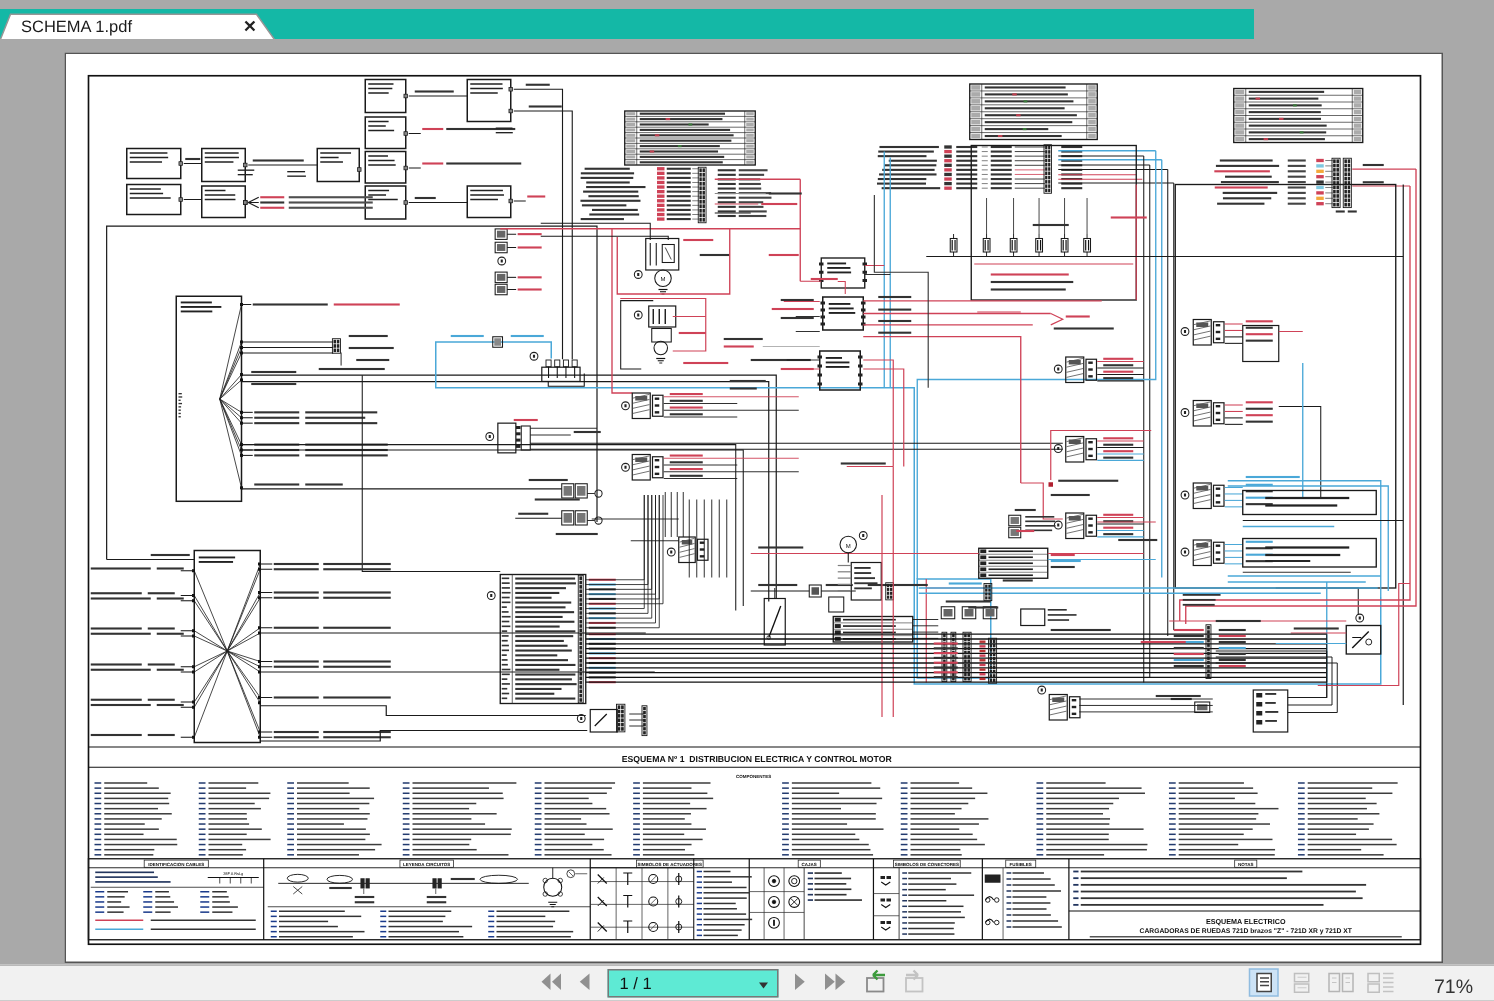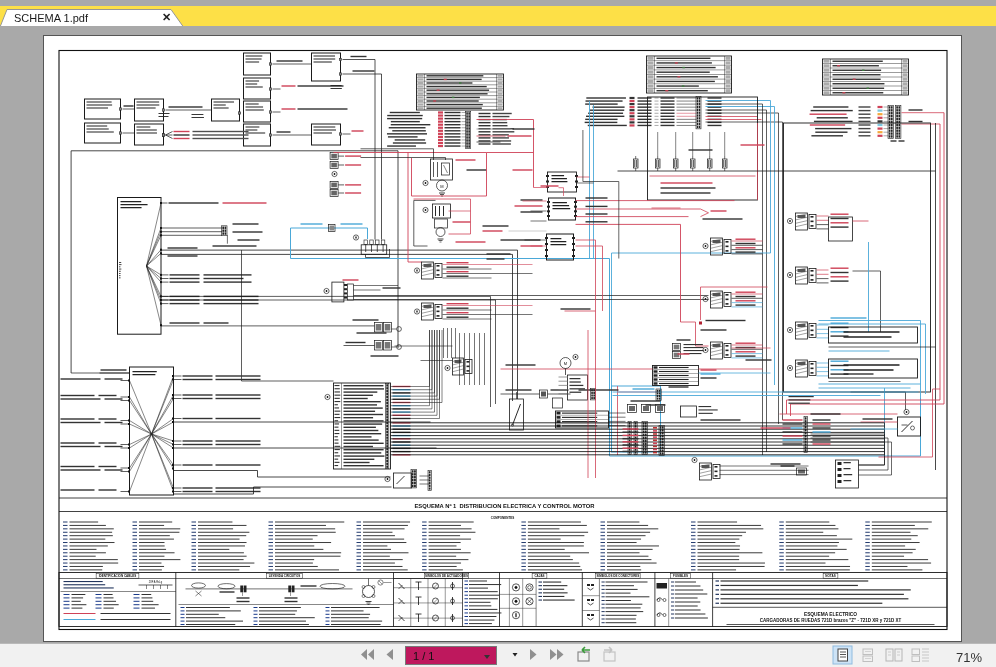--- a/index.html
+++ b/index.html
@@ -1,22 +1,22 @@
 <!DOCTYPE html>
 <html><head><meta charset="utf-8">
 <style>
 html,body{margin:0;padding:0;width:996px;height:667px;overflow:hidden;
 font-family:"Liberation Sans",sans-serif;background:#a9a9a9;position:relative}
-#tabbar{position:absolute;left:0;top:6px;width:996px;height:26px;background:#fde047}
+#tabbar{position:absolute;left:0;top:6px;width:836px;height:26px;background:#14b8a6}
 #canvas{position:absolute;left:0;top:26px;width:996px;height:617px;background:#a9a9a9}
 #page{position:absolute;left:43px;top:9px;width:917px;height:605px;background:#fff;
 border:1px solid #555}
 #toolbar{position:absolute;left:0;top:643px;width:996px;height:24px;background:#f1f1f1;
 border-top:1px solid #b9b9b9;box-sizing:border-box}
-#combo{position:absolute;left:405px;top:2px;width:92px;height:19px;background:#be185d;
+#combo{position:absolute;left:405px;top:2px;width:114px;height:19px;background:#5eead4;
 border:1px solid #787878;font-size:11px;color:#111;line-height:18px;padding-left:7px;box-sizing:border-box}
 .zoom{position:absolute;left:956px;top:6px;font-size:13px;color:#333}
 </style></head>
 <body>
 <div id="tabbar">
  <svg width="220" height="26" style="position:absolute;left:0;top:0">
   <path d="M -2 26 L 7 3.5 H 171 L 187 26 Z" fill="#ffffff" stroke="#969696" stroke-width="1"></path>
  </svg>
  <span class="lbl" style="position:absolute;left:14px;top:6px;font-size:11px;color:#1a1a1a">SCHEMA 1.pdf</span>
  <span class="x" style="position:absolute;left:162px;top:5px;font-size:11px;color:#222;font-weight:bold">✕</span>

